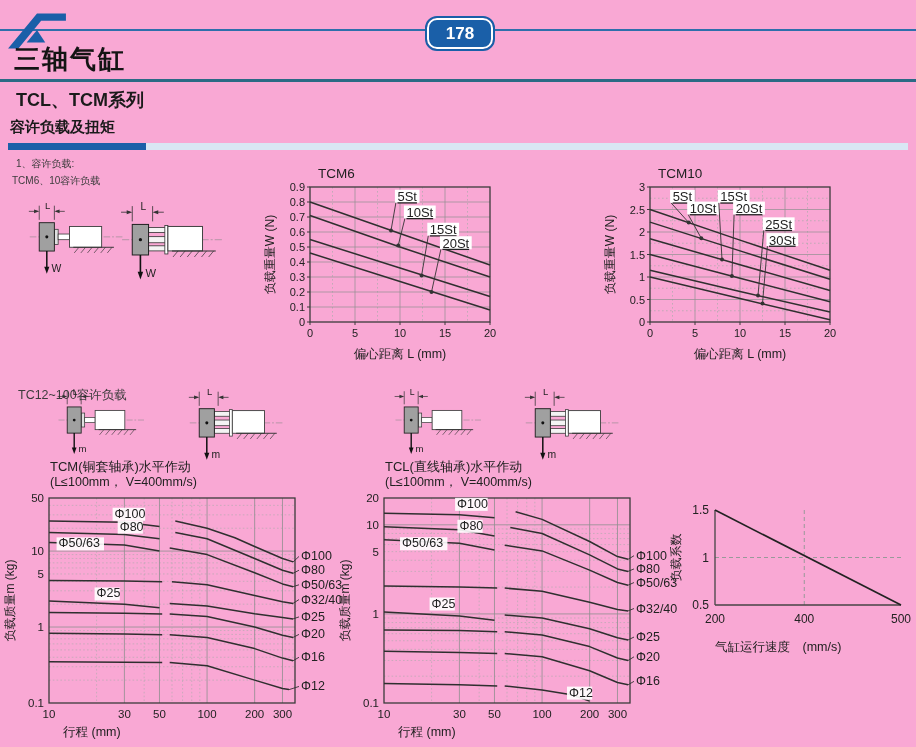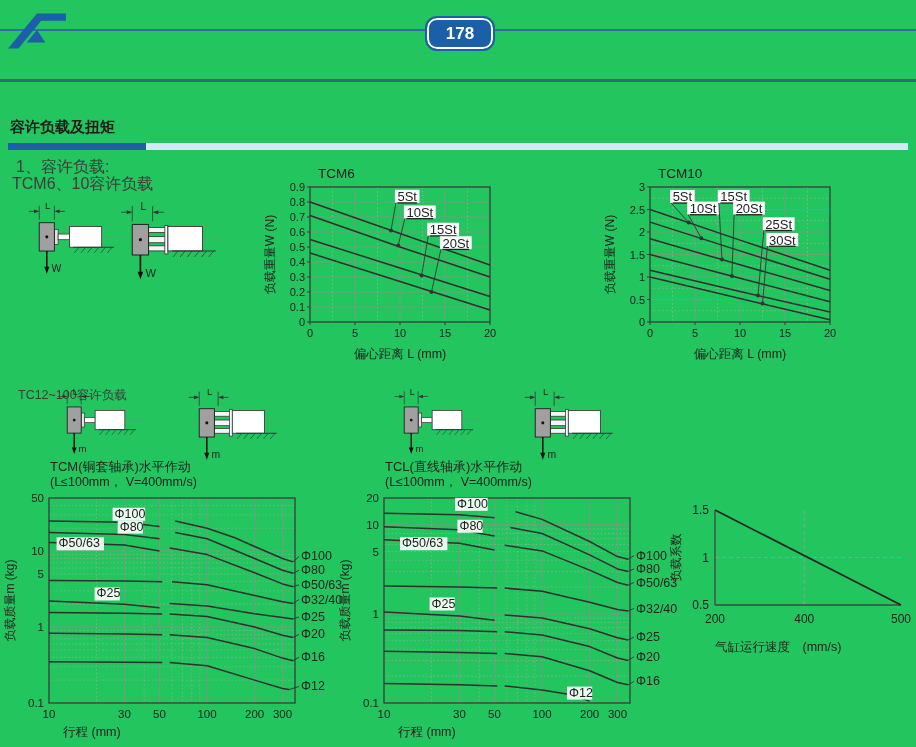--- a/index.html
+++ b/index.html
@@ -1,48 +1,50 @@
 <!DOCTYPE html>
 <html><head>
 <meta charset="utf-8">
 <style>
   html,body{margin:0;padding:0;background:#ffffff;}
-  .page{position:relative;width:916px;height:747px;background:#22c55e;overflow:hidden;
+  .page{position:relative;width:916px;height:747px;background:#f9a8d4;overflow:hidden;
         font-family:"Liberation Sans","DejaVu Sans",sans-serif;color:#222;}
   .abs{position:absolute;}
   #hline-top{left:0;top:29px;width:916px;height:2px;background:#2e6fab;}
   #badge{left:427px;top:18px;width:62px;height:27px;background:#1a5fa8;border:2px solid #fff;
          outline:2px solid #1a5fa8;border-radius:10px;color:#fff;font-weight:bold;font-size:17px;
          text-align:center;line-height:27px;}
   #page-title{left:14px;top:42px;font-size:26px;font-weight:bold;color:#141414;letter-spacing:2px;}
   #brand{right:8px;top:46px;font-size:29px;font-weight:800;font-style:italic;color:#11579e;letter-spacing:-1px;}
   #rule-teal{left:0;top:79px;width:916px;height:3px;background:#2b6a85;}
   #series{left:16px;top:88px;font-size:18px;font-weight:bold;color:#1b1b1b;}
   #section{left:10px;top:118px;font-size:15px;font-weight:bold;color:#1b1b1b;}
   #bar-dark{left:8px;top:143px;width:138px;height:7px;background:#1c60a8;}
   #bar-light{left:146px;top:143px;width:762px;height:7px;background:#d9e7f4;}
-  .note{font-size:16px;color:#3c3c3c;}
+  .note{font-size:10px;color:#3c3c3c;}
   #note1{left:16px;top:157px;}
   #note2{left:12px;top:174px;}
   #note-tc12{left:18px;top:387px;font-size:12.5px;}
   #side-note{left:688px;top:402px;width:228px;font-size:13px;color:#3a3a3a;line-height:21px;}
   svg{display:block;}
 </style>
 </head>
 <body>
 
 <div class="page">
 
   <div class="abs" id="hline-top"></div>
   <svg class="abs" style="left:6px;top:9px;" width="62" height="42" viewBox="0 0 60 40">
     <polygon points="2,38 30,4 58,4 58,11 34,11 12,38" fill="#1a5fa8"></polygon>
     <polygon points="20,32 30,20 38,32" fill="#1a5fa8"></polygon>
   </svg>
   <div class="abs" id="badge">178</div>
+  <div class="abs" id="page-title">三轴气缸</div>
   <div class="abs" id="rule-teal"></div>
+  <div class="abs" id="series">TCL、TCM系列</div>
   <div class="abs" id="section">容许负载及扭矩</div>
   <div class="abs" id="bar-dark"></div>
   <div class="abs" id="bar-light"></div>
 
   <div class="abs note" id="note1">1、容许负载:</div>
   <div class="abs note" id="note2">TCM6、10容许负载</div>
   <div class="abs note" id="note-tc12">TC12~100容许负载</div>
   <div class="abs" id="side-note">
   </div>
 

